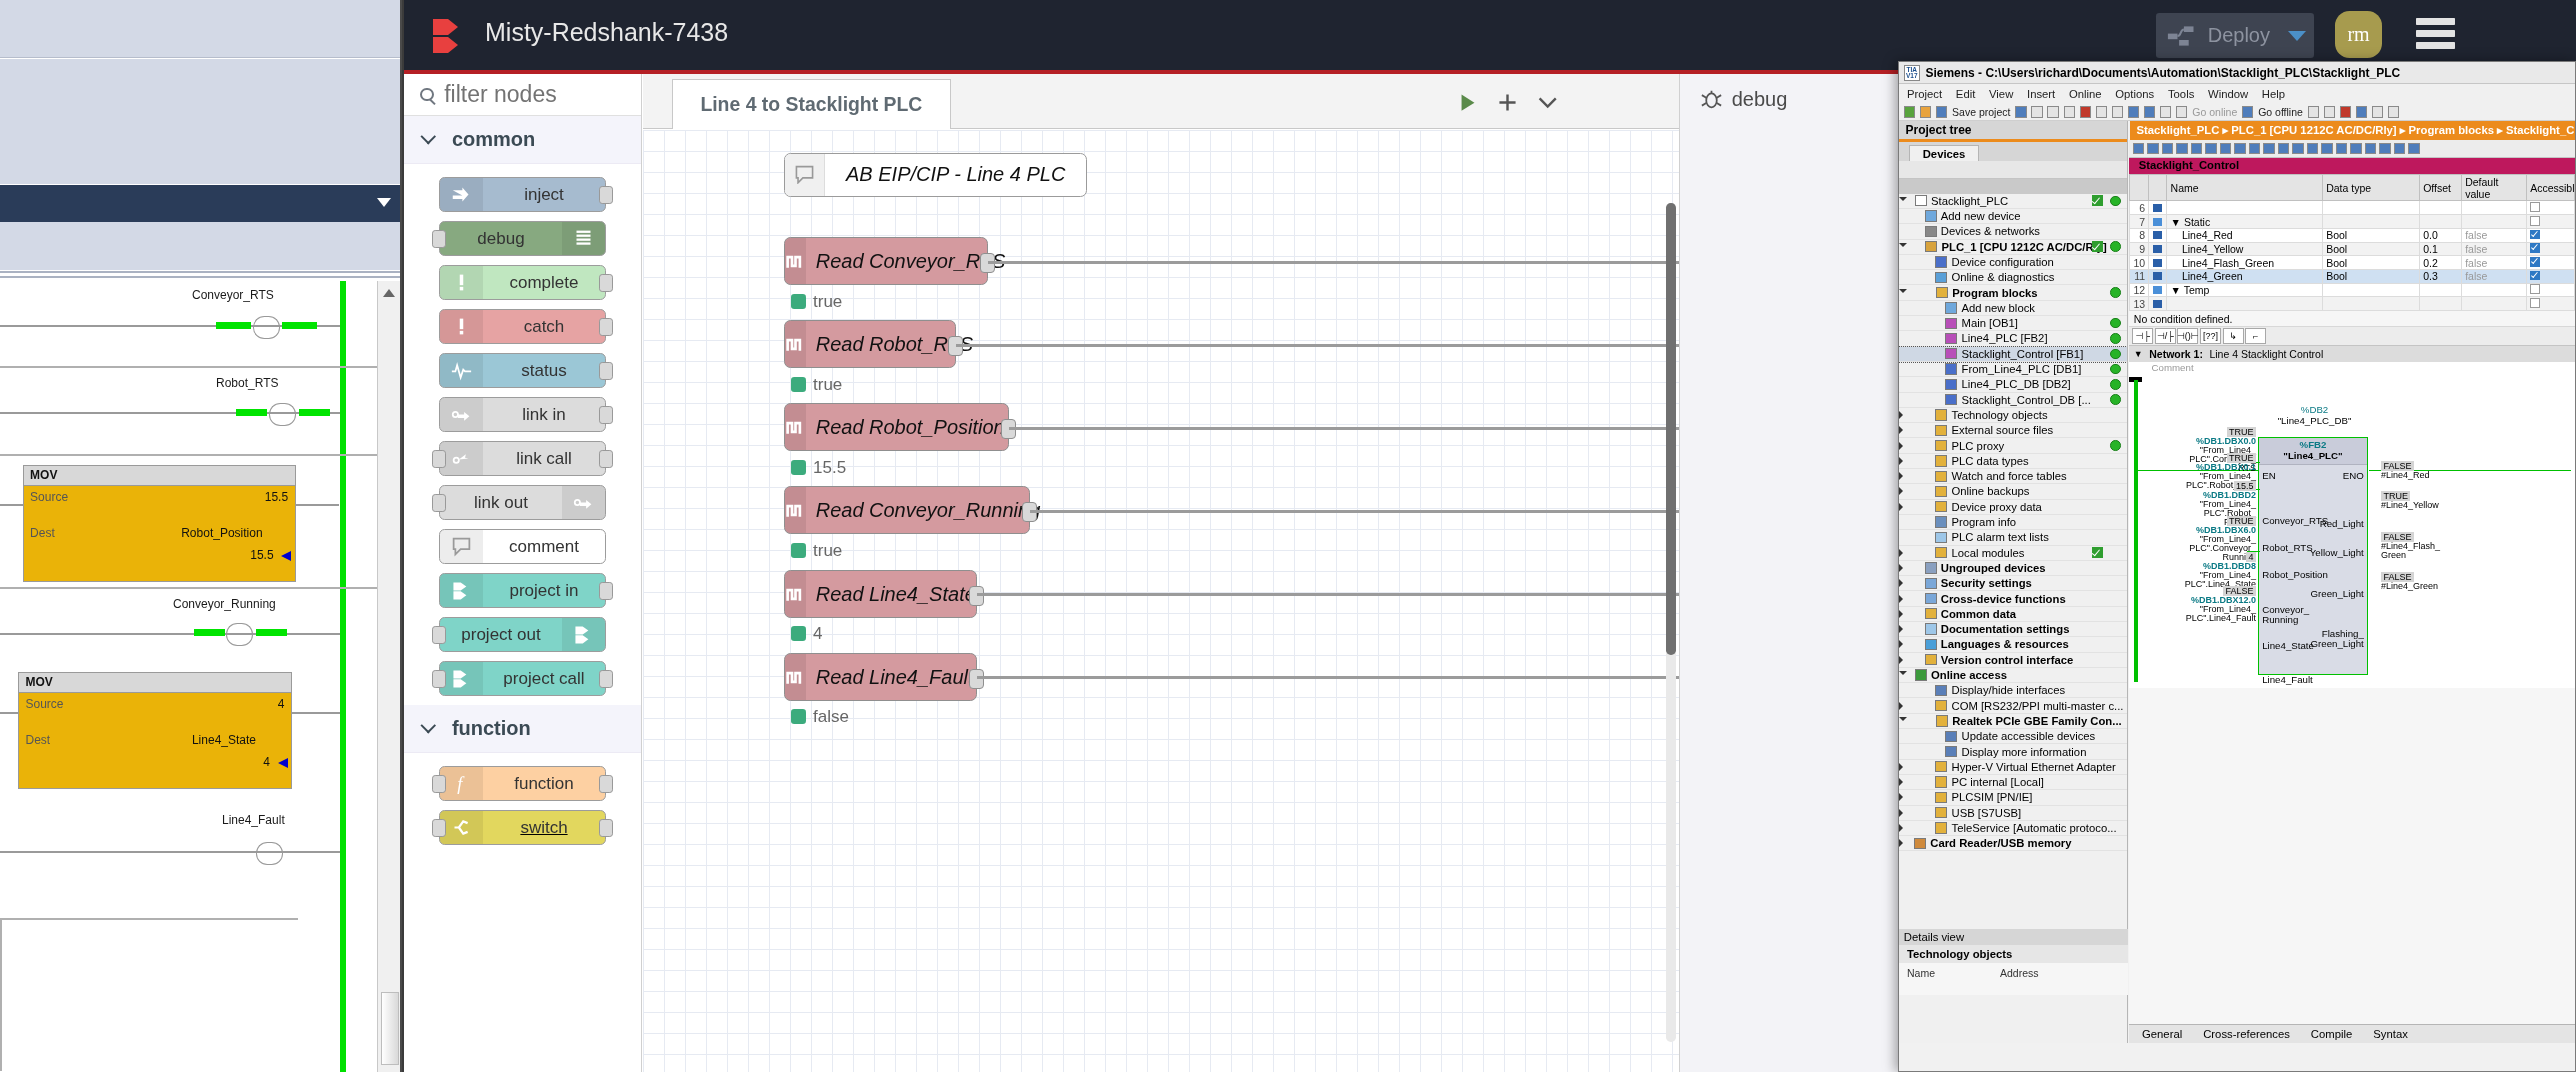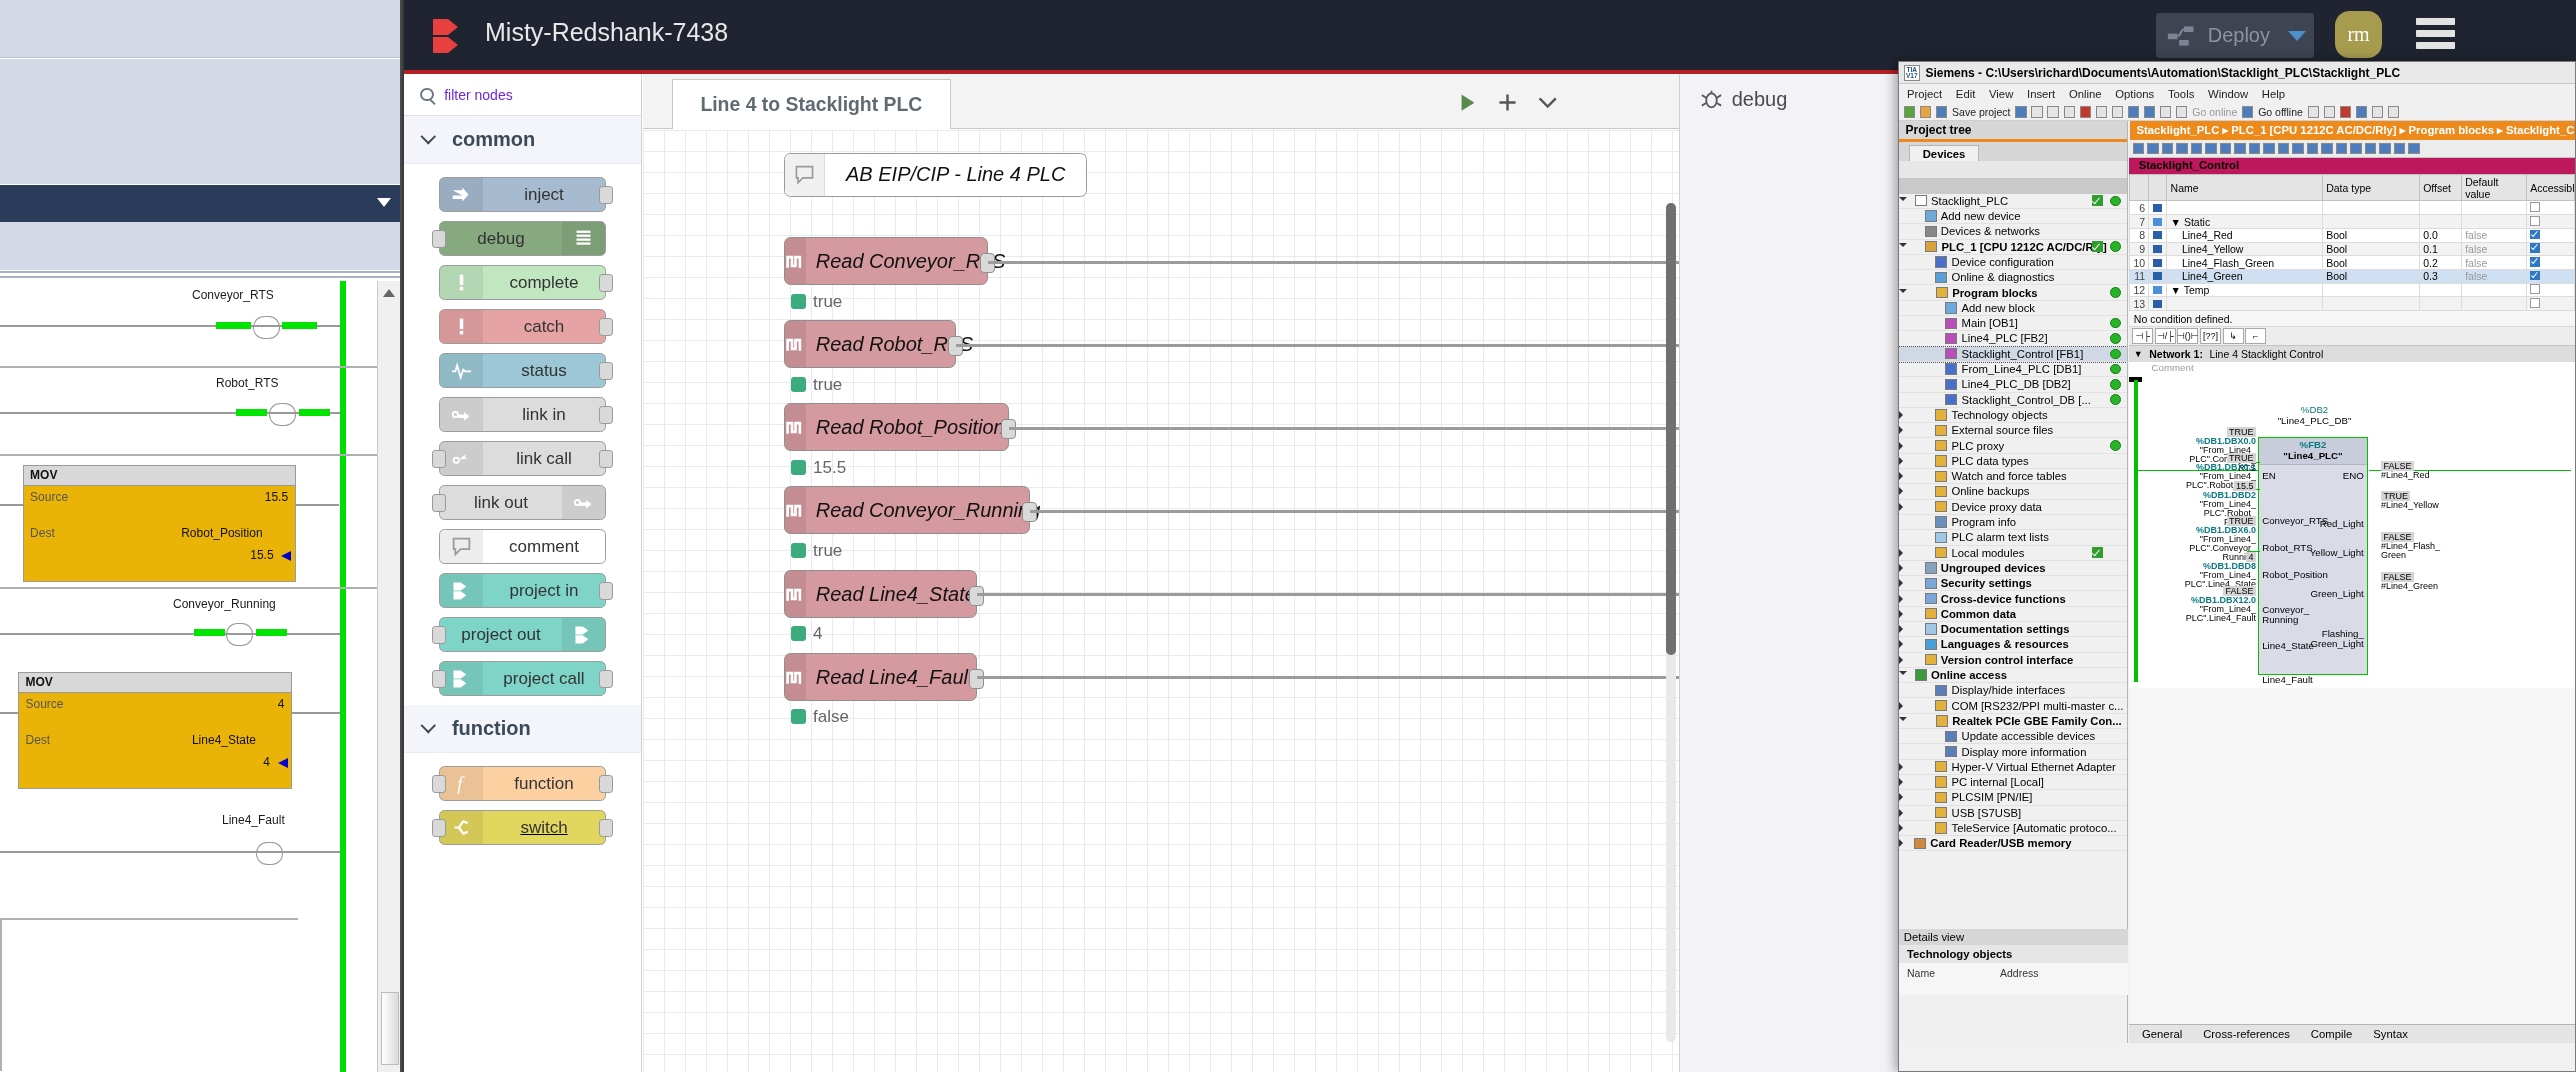--- a/index.html
+++ b/index.html
@@ -56,21 +56,21 @@
   .burger { position:absolute; right:121px; top:18px; width:39px; height:34px; }
   .burger i { display:block; height:6.5px; background:#e3e3e3; margin-bottom:5.6px; border-radius:0.8px;}
   .nr-redline { position:absolute; left:0; top:70px; width:2172px; height:4px; background:#b52025; }
 
   
   .palette { position:absolute; left:0; top:74px; width:238px; height:998px;
              background:#fff; border-right:0.8px solid #d0d0d0; overflow:hidden;}
   .pal-filter { height:42px; border-bottom:0.8px solid #e0e0e0; display:flex; align-items:center; padding-left:16px;}
   .pal-filter .mag { width:13.7px;height:13.7px;border:2px solid #707780;border-radius:50%; position:relative; margin-right:10.5px;}
   .pal-filter .mag:after{content:"";position:absolute;right:-4.8px;bottom:-4px;width:7.3px;height:2px;background:#707780;transform:rotate(45deg);}
-  .pal-filter span{ font-size:14px; color:#6d28d9; }
+  .pal-filter span{ font-size:23px; color:#737373; }
   .pal-cat { height:48px; background:#f4f4fb; display:flex; align-items:center; padding-left:19.4px;
              border-bottom:0.8px solid #eceaf4; }
   .pal-cat .chev { width:10.5px;height:10.5px;border-right:2.4px solid #3b4a54;border-bottom:2.4px solid #3b4a54;
                    transform:rotate(45deg); margin-right:18px; margin-top:-5.6px;}
   .pal-cat span{ font-size:20px; font-weight:bold; color:#3b4a54; }
   .pal-list { padding:13px 0 0 0; }
   .pnode { position:relative; margin:0 auto 9px auto; width:167px; height:35px; border-radius:5.6px;
            border:0.8px solid #9c9c9c; display:flex; align-items:center; overflow:visible; }
   .pnode .lbl { flex:1; text-align:center; font-size:17px; color:#333; }
   .pnode .ic { width:43px; height:100%; display:flex; align-items:center; justify-content:center;

